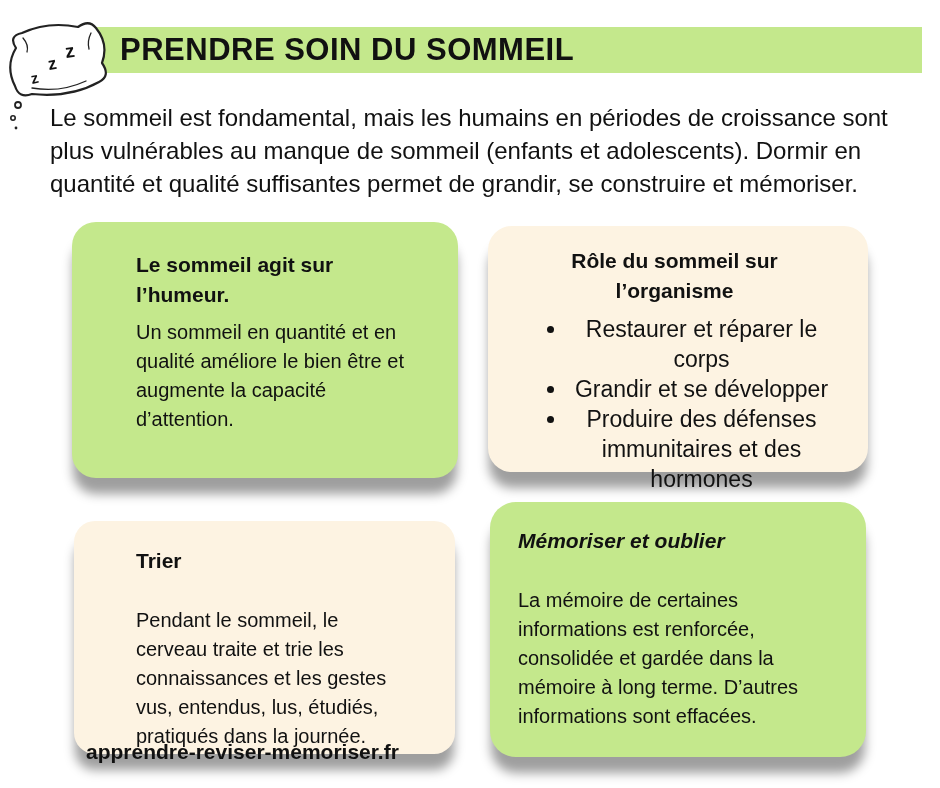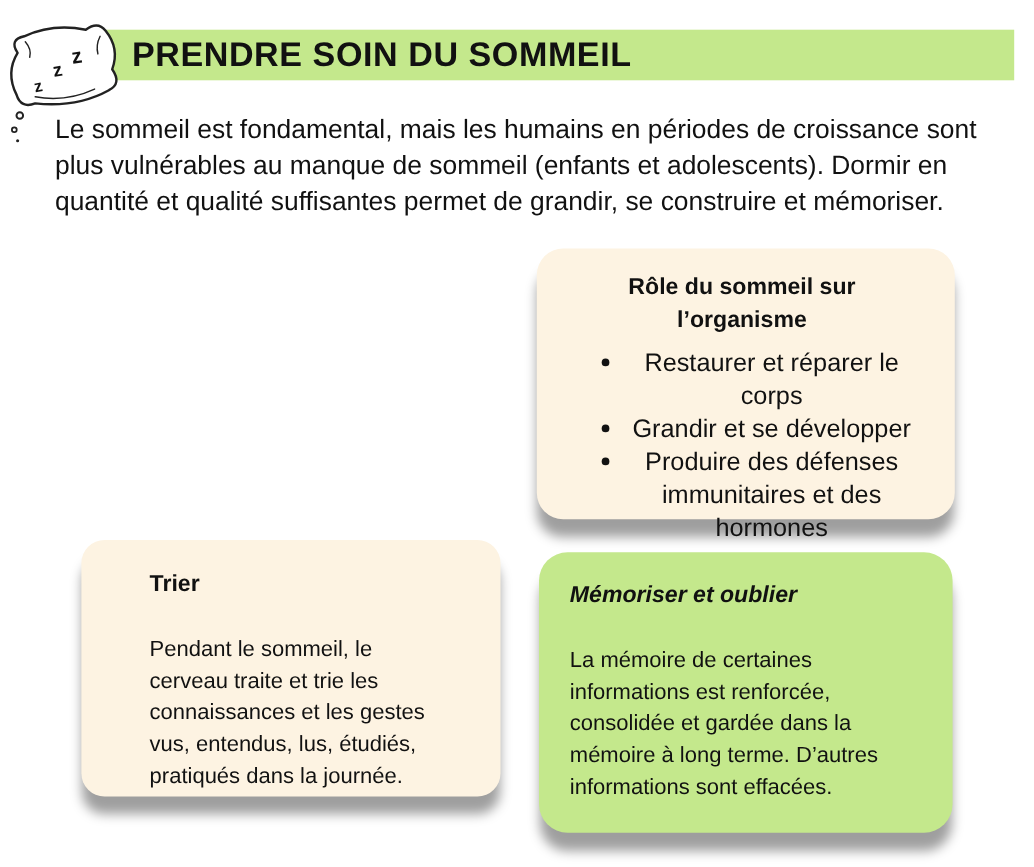--- a/index.html
+++ b/index.html
@@ -48,21 +48,21 @@
   .card ul{margin:8px 0 0 0;padding:0 0 0 52px;font-size:23px;line-height:30px;}
   .card li{max-width:265px;padding-left:2px;}
 
   .card-humeur{left:72px;top:222px;width:386px;height:256px;padding:28px 30px 0 64px;}
   .card-humeur h3{max-width:292px;margin-bottom:8px;}
   .card-humeur p{max-width:292px;}
 
   .card-organisme{left:488px;top:226px;width:380px;height:246px;padding:20px 35px 0 28px;text-align:center;}
   .card-organisme h3{max-width:317px;}
 
-  .card-trier{left:74px;top:491px;width:381px;height:233px;padding:25px 24px 0 62px;border-radius:21px;}
+  .card-trier{left:74px;top:521px;width:381px;height:233px;padding:25px 24px 0 62px;border-radius:21px;}
   .card-trier h3{margin-bottom:30px;}
   .card-trier p{max-width:267px;}
 
   .card-memoriser{left:490px;top:502px;width:376px;height:255px;border-radius:26px;padding:24px 24px 0 28px;}
   .card-memoriser h3{margin-bottom:30px;font-style:italic;}
   .card-memoriser p{max-width:296px;}
 
   
   .footer{
     position:absolute;left:86px;top:740px;z-index:3;
@@ -86,34 +86,39 @@
     <text x="30" y="66" font-size="15" font-weight="600" fill="#111" transform="rotate(-12 30 66)">z</text>
     <text x="47" y="52" font-size="17" font-weight="600" fill="#111" transform="rotate(-10 47 52)">z</text>
     <text x="64" y="40" font-size="19" font-weight="600" fill="#111" transform="rotate(-8 64 40)">z</text>
     <circle cx="16" cy="87" r="3" fill="none" stroke="#222222" stroke-width="1.8"></circle>
     <circle cx="11" cy="100" r="2.2" fill="none" stroke="#222222" stroke-width="1.6"></circle>
     <circle cx="14" cy="110" r="1.4" fill="#222222"></circle>
   </svg>
 
   <p class="intro">Le sommeil est fondamental, mais les humains en périodes de croissance sont plus vulnérables au manque de sommeil (enfants et adolescents). Dormir en quantité et qualité suffisantes permet de grandir, se construire et mémoriser.</p>
 
+  <section class="card green card-humeur">
+    <h3>Le sommeil agit sur l’humeur.</h3>
+    <p>Un sommeil en quantité et en qualité améliore le bien être et augmente la capacité d’attention.</p>
+  </section>
 
   <section class="card cream card-organisme">
     <h3>Rôle du sommeil sur l’organisme</h3>
     <ul>
       <li>Restaurer et réparer le corps</li>
       <li>Grandir et se développer</li>
       <li>Produire des défenses immunitaires et des hormones</li>
     </ul>
   </section>
 
   <section class="card cream card-trier">
     <h3>Trier</h3>
     <p>Pendant le sommeil, le cerveau traite et trie les connaissances et les gestes vus, entendus, lus, étudiés, pratiqués dans la journée.</p>
   </section>
 
   <section class="card green card-memoriser">
     <h3>Mémoriser et oublier</h3>
     <p>La mémoire de certaines informations est renforcée, consolidée et gardée dans la mémoire à long terme. D’autres informations sont effacées.</p>
   </section>
 
+  <div class="footer">apprendre-reviser-memoriser.fr</div>
 
 </div>
 
 </body></html>

